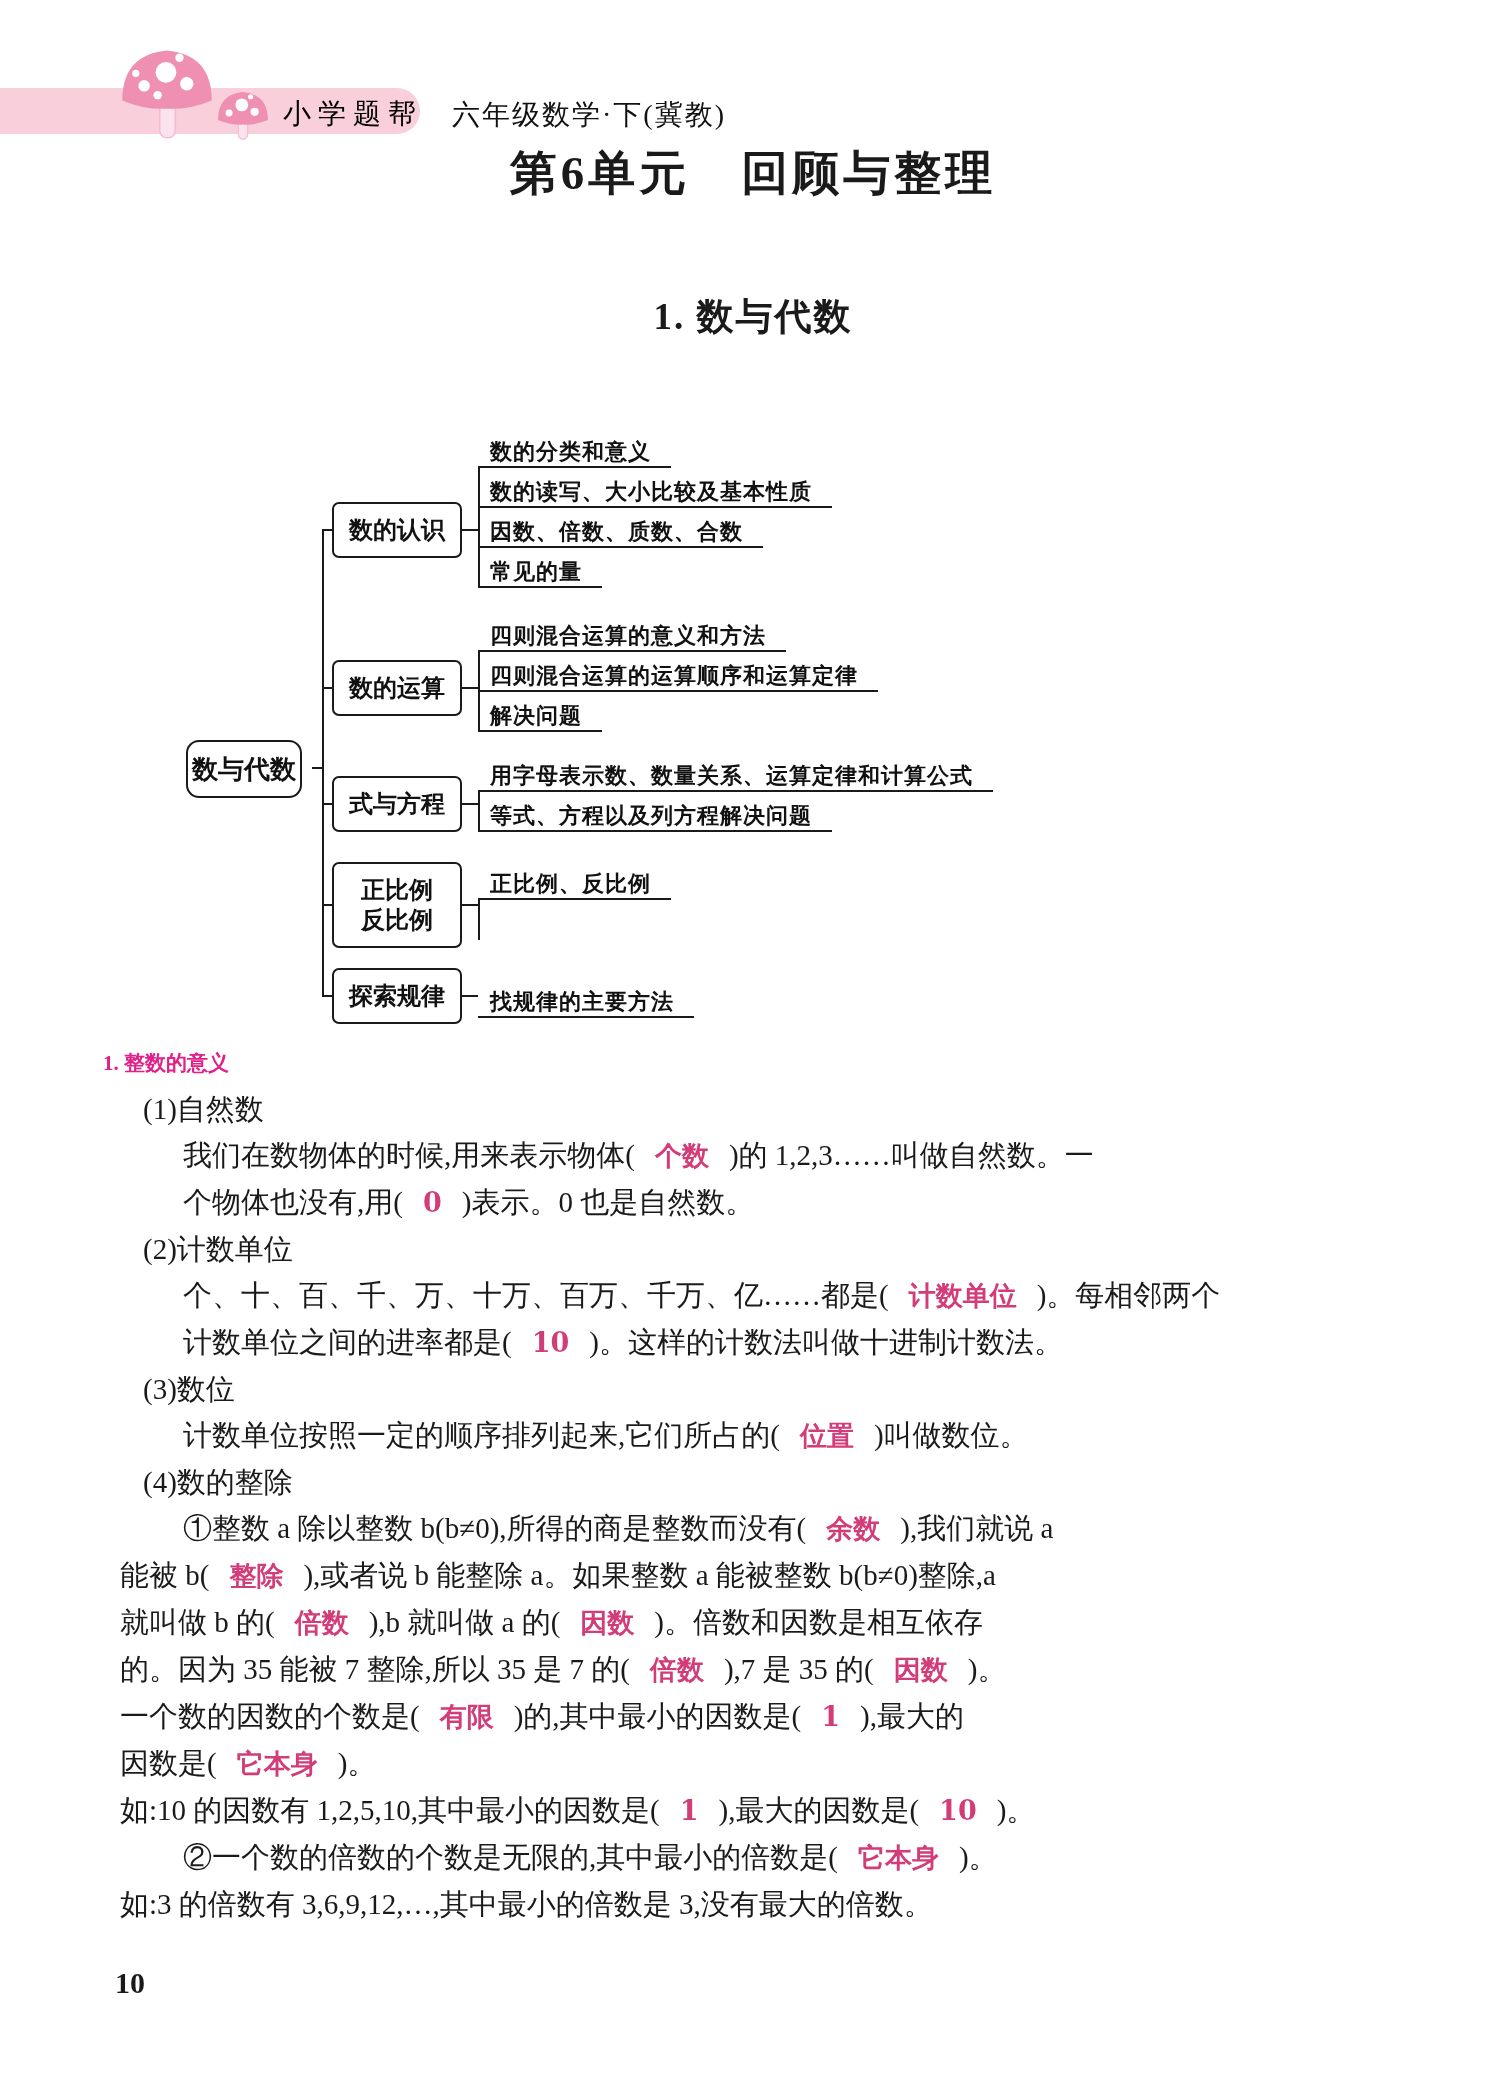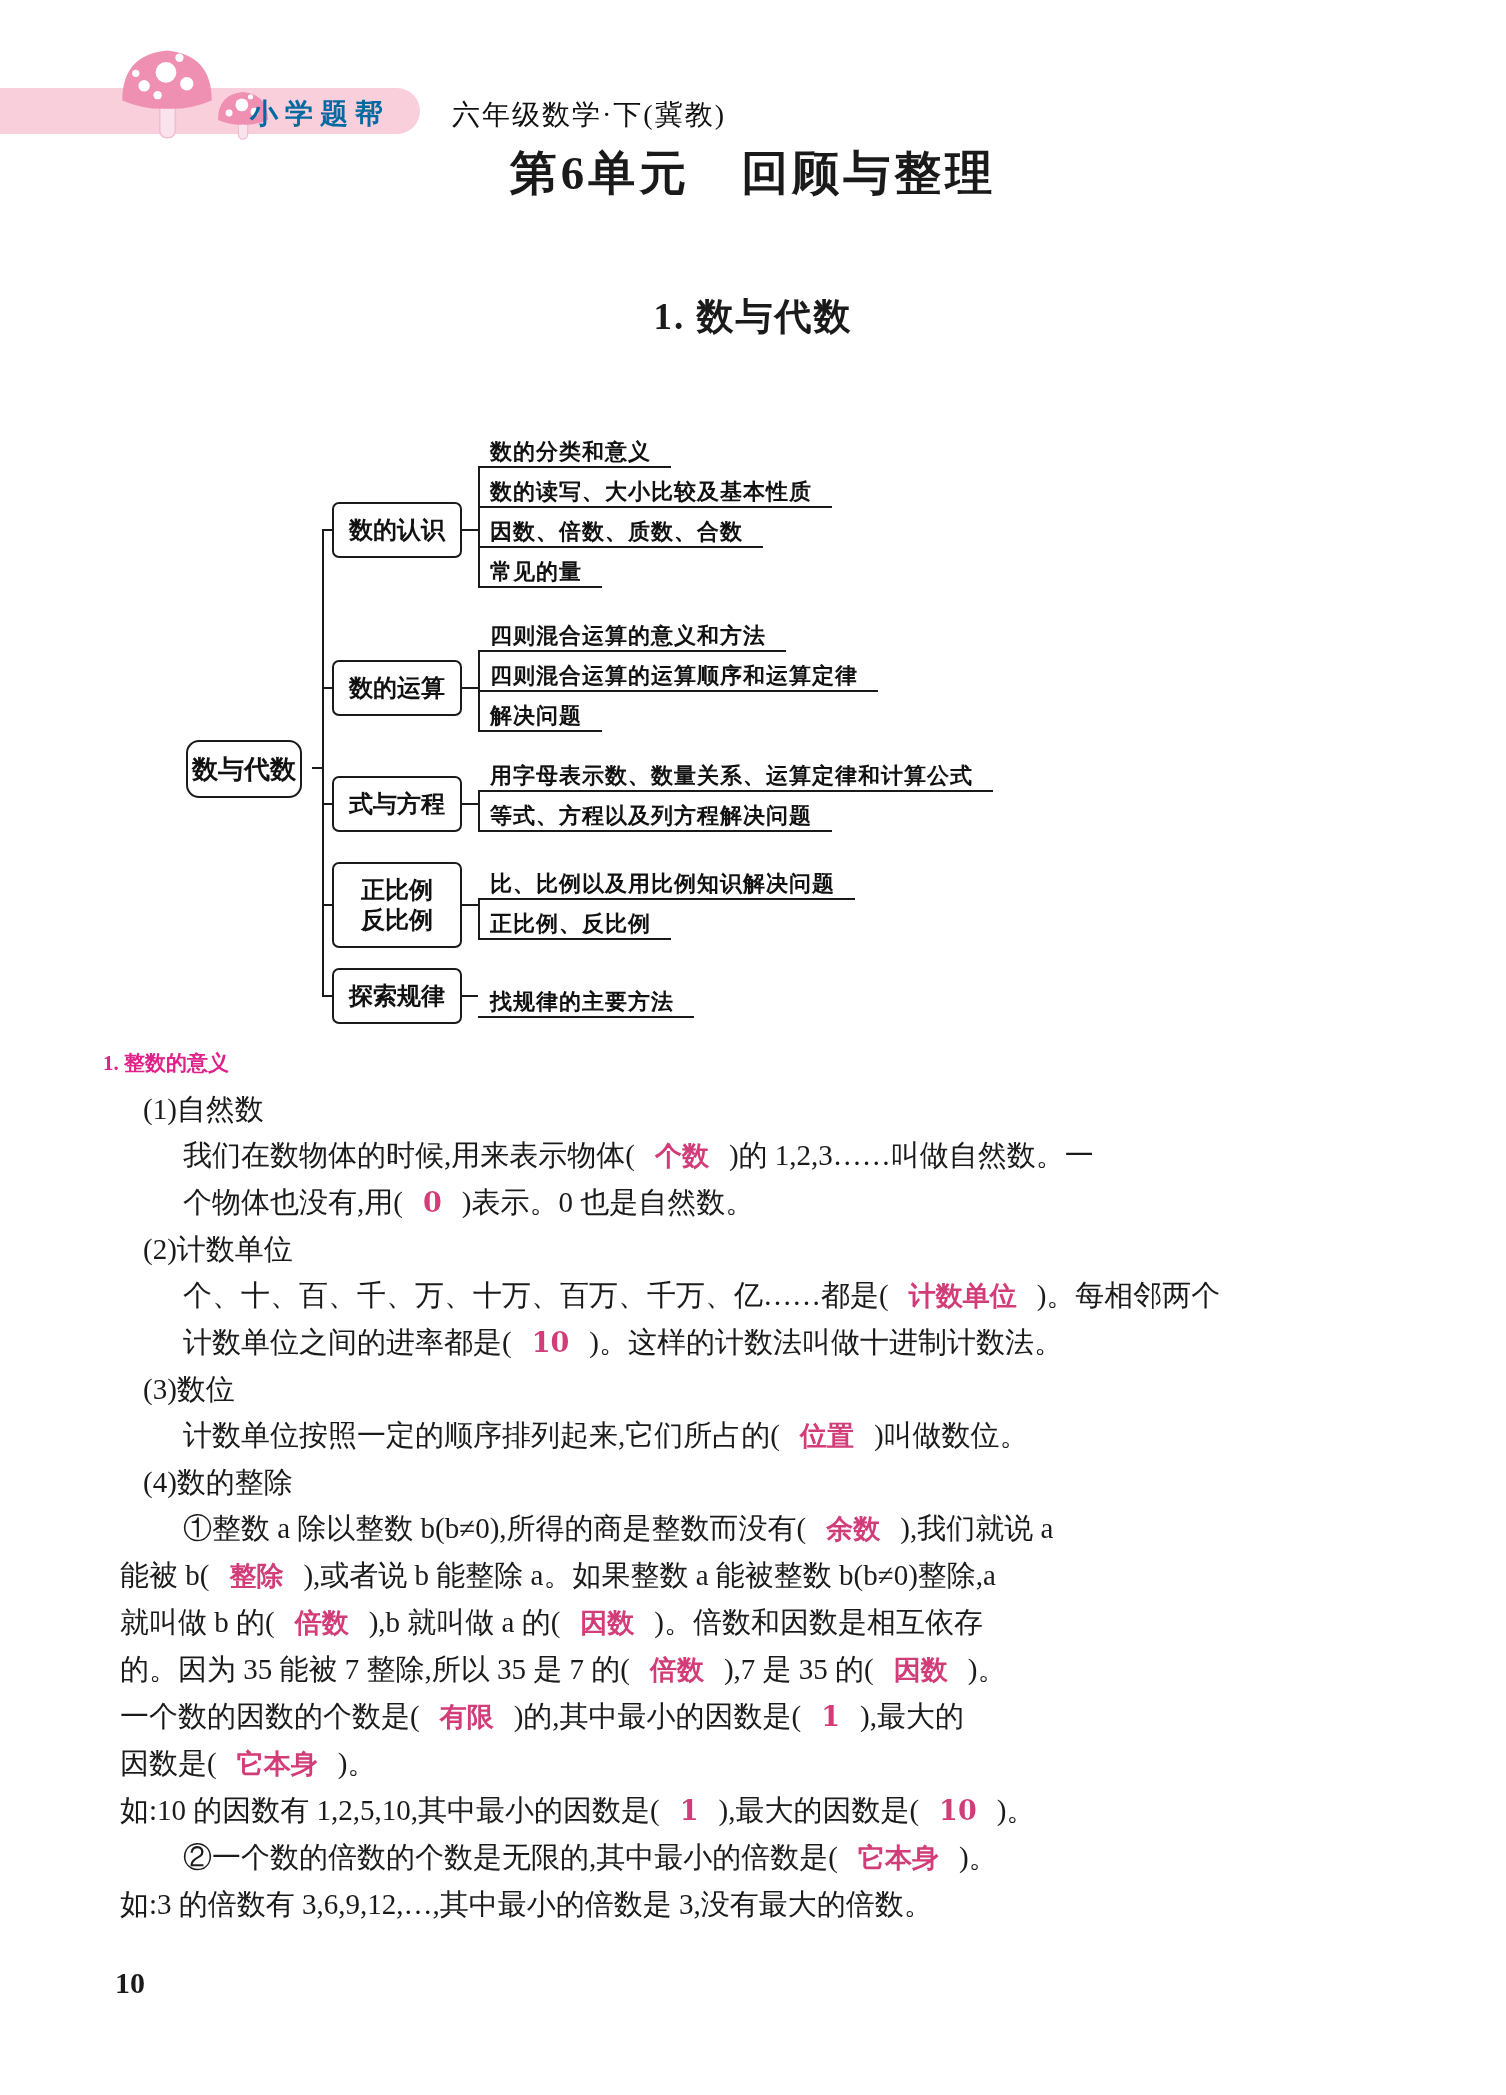--- a/index.html
+++ b/index.html
@@ -4,22 +4,22 @@
 <style>
   html,body{margin:0;padding:0;background:#ffffff;}
   .page{position:relative;width:1506px;height:2095px;background:#fff;overflow:hidden;
         font-family:"Liberation Serif","DejaVu Serif",serif;color:#1a1a1a;}
 
   
   .banner{position:absolute;left:0;top:88px;width:420px;height:46px;background:#f9cfdc;
           border-radius:0 23px 23px 0;}
   .mush-big{position:absolute;left:113px;top:38px;width:108px;height:104px;}
   .mush-small{position:absolute;left:212px;top:84px;width:62px;height:58px;}
-  .badge{position:absolute;left:250px;top:95px;font-family:"Liberation Sans","DejaVu Sans",sans-serif;
-         font-size:28px;font-weight:bold;color:#0369a1;letter-spacing:7px;}
+  .badge{position:absolute;left:283px;top:95px;font-family:"Liberation Sans","DejaVu Sans",sans-serif;
+         font-size:28px;font-weight:normal;color:#000000;letter-spacing:7px;}
   .bookname{position:absolute;left:452px;top:96px;font-size:28px;color:#111;letter-spacing:2px;}
 
   
   .unit-title{position:absolute;left:0;top:142px;width:1506px;text-align:center;
               font-size:47px;font-weight:bold;letter-spacing:4px;}
   .sec-title{position:absolute;left:0;top:292px;width:1506px;text-align:center;
              font-size:37px;font-weight:bold;letter-spacing:2px;}
 
   
   .map{position:absolute;left:0;top:420px;width:1506px;height:625px;}
@@ -122,21 +122,20 @@
       <div class="leaf">用字母表示数、数量关系、运算定律和计算公式</div>
       <div class="leaf">等式、方程以及列方程解决问题</div>
     </div>
 
     <div class="hline hc-sp-3"></div>
     <div class="gbox gb-3">正比例
 反比例</div>
     <div class="hline hc-bx-3"></div>
     <div class="vline vl-3"></div>
     <div class="leaves lv-3">
-      <div class="leaf">比、比例以及用比例知识解决问题</div>
       <div class="leaf">正比例、反比例</div>
     </div>
 
     <div class="hline hc-sp-4"></div>
     <div class="gbox gb-4">探索规律</div>
     <div class="hline hc-bx-4"></div>
     <div class="leaves lv-4">
       <div class="leaf">找规律的主要方法</div>
     </div>
   </div>

